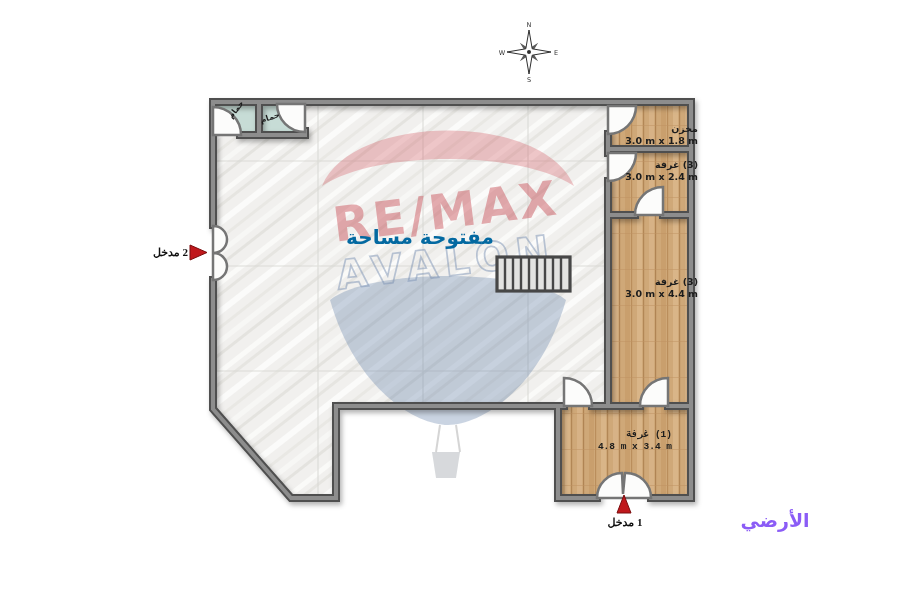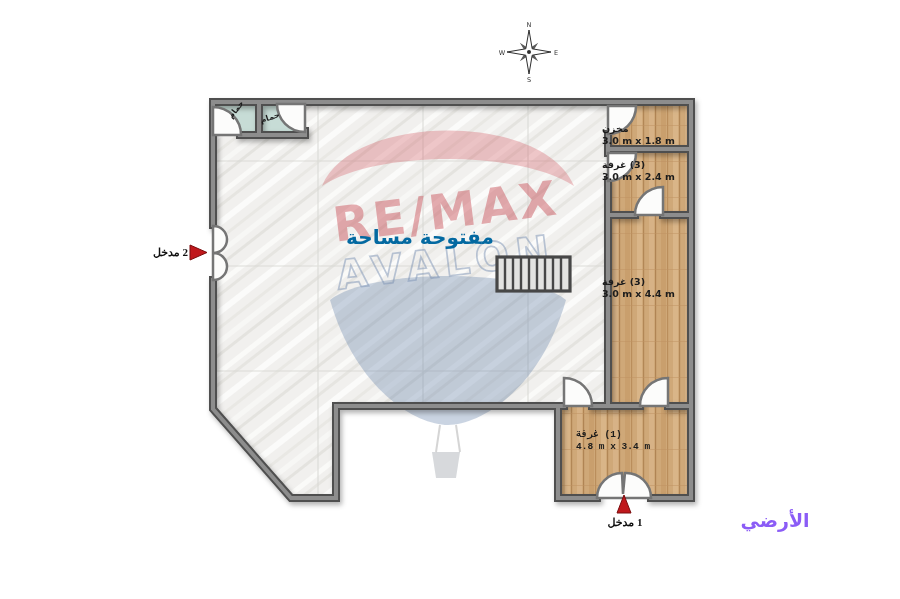--- a/index.html
+++ b/index.html
@@ -3,21 +3,21 @@
 <meta charset="utf-8">
 <style>
   html,body{margin:0;padding:0;background:#ffffff;width:900px;height:599px;overflow:hidden;
     font-family:"DejaVu Sans","Liberation Sans",sans-serif;}
   #stage{position:absolute;left:0;top:0;width:900px;height:599px;background:#fff;}
   #plan-svg{position:absolute;left:0;top:0;}
   .header{position:absolute;top:25px;right:6px;text-align:right;direction:ltr;color:#0c0c0c;}
   .header .t1{font-size:23px;font-weight:bold;line-height:1.2;}
   .header .t2{font-size:15.5px;font-weight:400;margin-top:0px;}
   .header .t3{font-size:15.5px;font-weight:400;margin-top:2px;padding-right:24px;}
-  .room-lbl{position:absolute;text-align:left;font-weight:bold;font-size:9.5px;line-height:12px;color:#1c1c1c;white-space:nowrap;direction:ltr;}
+  .room-lbl{position:absolute;text-align:right;font-weight:bold;font-size:9.5px;line-height:12px;color:#1c1c1c;white-space:nowrap;direction:ltr;}
   .os-lbl{position:absolute;left:330px;top:225px;width:180px;text-align:center;direction:ltr;}
   .os-lbl .n{font-size:20px;font-weight:bold;color:#0369a1;}
   .os-lbl .d{font-size:15px;font-weight:bold;color:#141414;margin-top:3px;}
   .bath-lbl{position:absolute;font-size:8px;font-weight:bold;color:#1c1c1c;direction:ltr;}
   .ent-lbl{position:absolute;font-size:11px;font-weight:bold;color:#101010;direction:ltr;font-family:Liberation Serif, serif;}
   .floor-lbl{position:absolute;left:723px;top:509px;width:104px;text-align:center;font-size:19px;font-weight:bold;color:#8b5cf6;direction:ltr;}
 </style>
 </head>
 <body>
 

